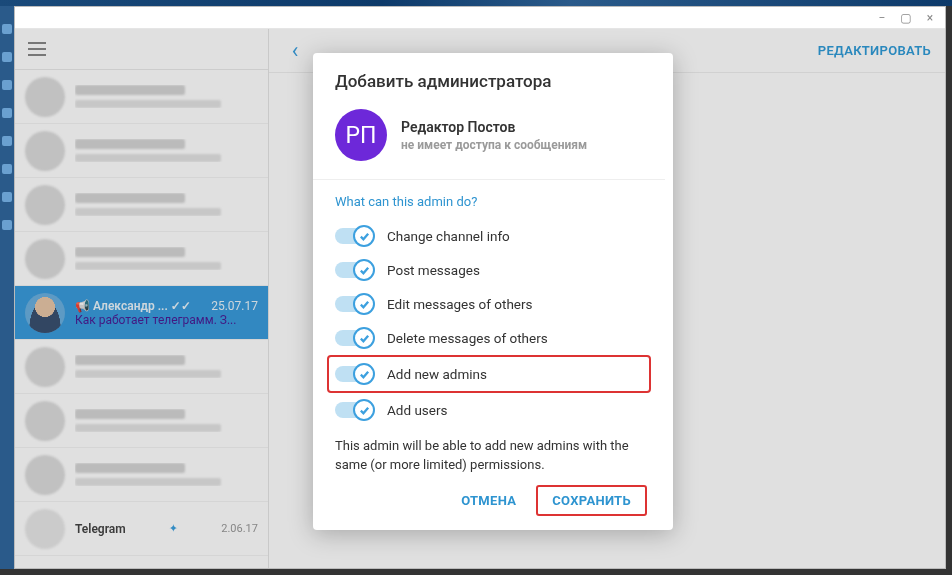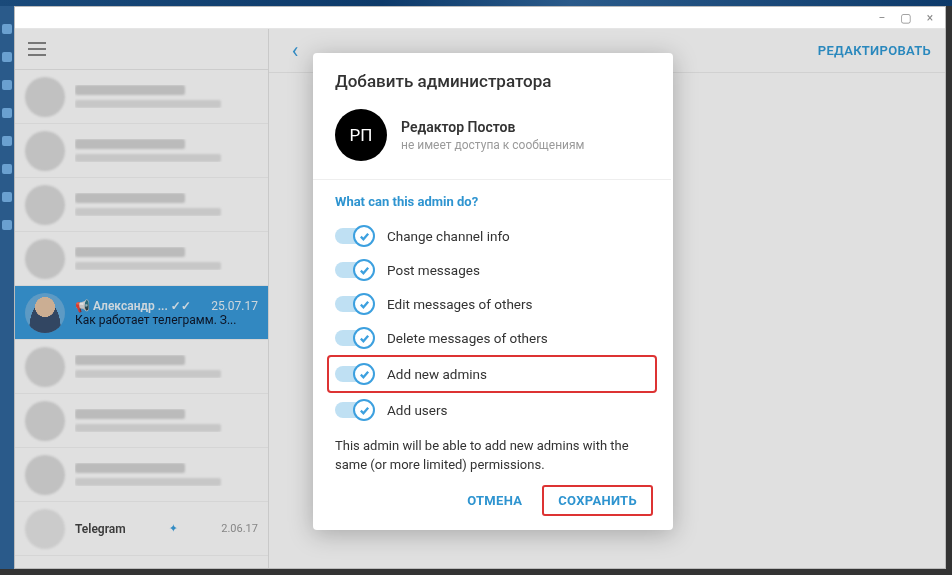--- a/index.html
+++ b/index.html
@@ -119,21 +119,21 @@
     content:""; position:absolute; inset:0;
     background: radial-gradient(circle at 50% 35%, #e8c6a8 0 30%, transparent 31%),
                 radial-gradient(ellipse at 50% 90%, #3a5070 0 55%, transparent 56%);
   }
   .chat-item.selected .chat-top {
     display:flex; justify-content:space-between; align-items:center;
     font-size:12px; color:#e9f4fb;
   }
   .chat-item.selected .chat-top .name { font-weight:600; }
   .chat-item.selected .msg {
-    font-size:12px; color:#0f172a; white-space:nowrap; overflow:hidden; text-overflow:ellipsis;
+    font-size:12px; color:#4c1d95; white-space:nowrap; overflow:hidden; text-overflow:ellipsis;
   }
 
   .chat-item.bottom .tg-name { font-size:12px; color:#444; font-weight:600; }
   .chat-item.bottom .tg-date { font-size:11px; color:#999; }
   .chat-item.bottom .avatar { background:#e8e8e8; filter:blur(1px);}
   .chat-item.bottom .tg-flex { display:flex; justify-content:space-between; align-items:center; }
 
   
   .main {
     flex:1;
@@ -163,45 +163,45 @@
     background: rgba(0,0,0,0.12);
   }
 
   .modal {
     position:absolute;
     left:298px; top:24px;
     width:360px;
     background:#fff;
     border-radius:4px;
     box-shadow: 0 4px 24px rgba(0,0,0,0.25);
-    padding: 18px 2px 10px 0;
+    padding: 18px 8px 10px 0;
     display:flex; flex-direction:column;
   }
   .modal-title {
     font-size:17px; color:#333; font-weight:500;
     padding:0 22px 14px 22px;
   }
   .admin-row {
     display:flex; align-items:center; gap:14px;
     padding: 4px 22px 18px 22px;
   }
   .admin-avatar {
     width:52px; height:52px; border-radius:50%;
-    background:#000000;
-    color:#fff; font-size:17px;
+    background:#6d28d9;
+    color:#fff; font-size:23px;
     display:flex; align-items:center; justify-content:center;
     flex-shrink:0;
   }
   .admin-name { font-size:14px; color:#333; font-weight:600; }
-  .admin-sub { font-size:12px; color:#9a9a9a; margin-top:3px; }
+  .admin-sub { font-size:12px; color:#9a9a9a; margin-top:3px;font-weight:bold; }
 
   .divider { height:1px; background:#eee; margin: 0 0 14px 0; }
 
   .section-label {
-    color:#2e94d0; font-size:13px; font-weight:700;
+    color:#2e94d0; font-size:13px; font-weight:400;
     padding: 0 22px 10px 22px;
   }
 
   .perm-list { padding: 0 22px; }
   .perm-row {
     display:flex; align-items:flex-end; gap:14px;
     padding: 9px 0;
   }
   .perm-label { font-size:13.5px; color:#333; }
 

